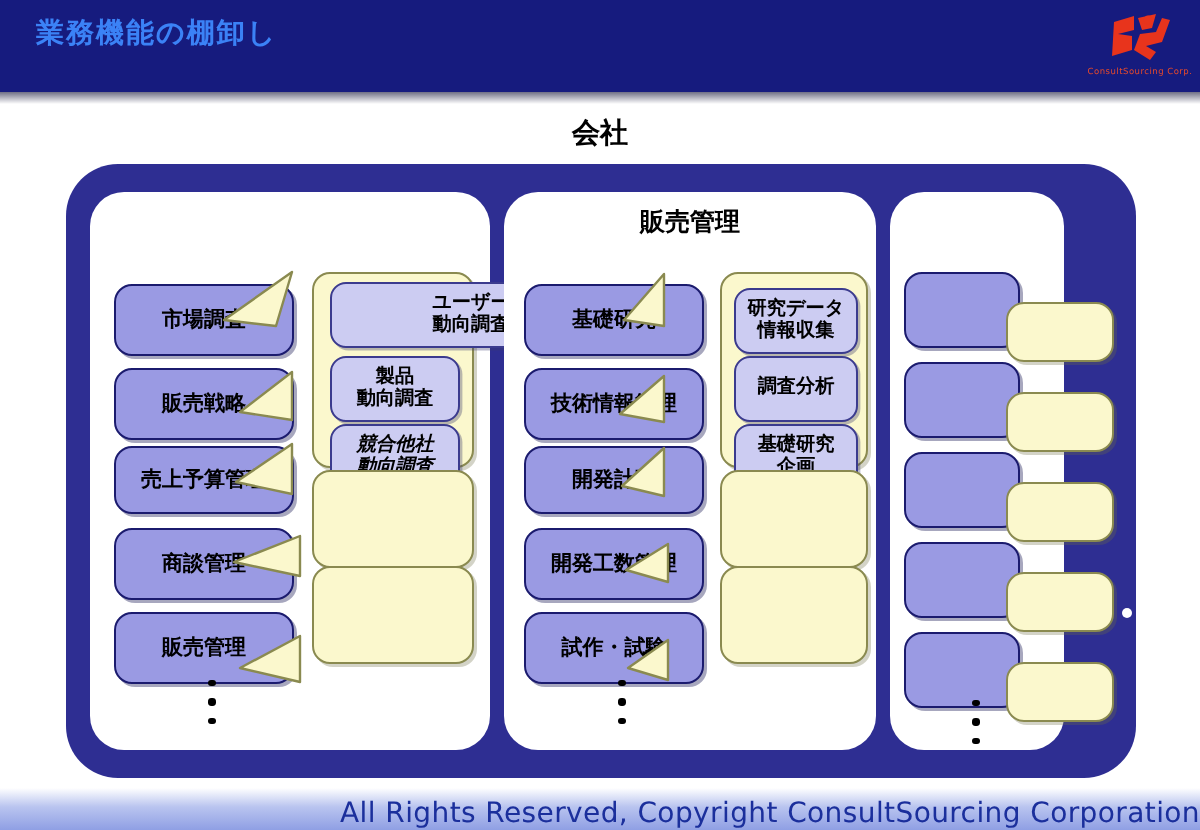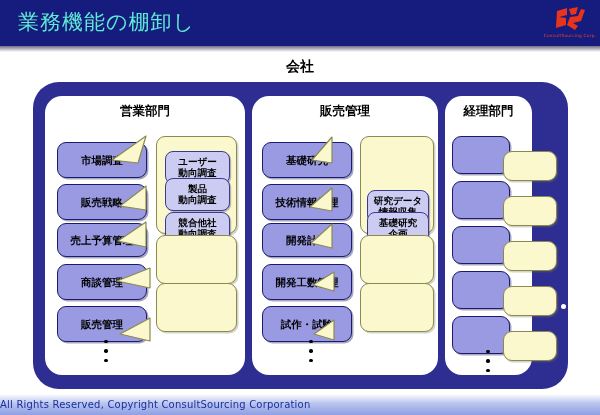--- a/index.html
+++ b/index.html
@@ -9,21 +9,21 @@
     font-family:"DejaVu Sans","Liberation Sans",sans-serif;
     position:relative;
   }
   
   #titlebar{
     position:absolute;left:0;top:0;width:600px;height:46px;
     background:#161b7e;
   }
   #title-text{
     position:absolute;left:18px;top:8px;
-    font-size:21px;font-weight:normal;color:#5eead4;
+    font-size:14px;font-weight:bold;color:#3b82f6;
     letter-spacing:1px;
   }
   #titlebar-shade{
     position:absolute;left:0;top:46px;width:600px;height:6px;
     background:linear-gradient(to bottom,#6f6f85,#ffffff);
   }
   
   #logo{
     position:absolute;left:548px;top:6px;width:44px;height:36px;
   }
@@ -99,22 +99,22 @@
   }
   #hdots i{display:block;width:5px;height:5px;border-radius:50%;background:#ffffff;}
   
   #tails{position:absolute;left:0;top:0;width:600px;height:415px;pointer-events:none;}
   
   #footer-band{
     position:absolute;left:0;top:394px;width:600px;height:21px;
     background:linear-gradient(to bottom,#ffffff 0%,#b9c4ef 45%,#8f9fe4 100%);
   }
   #footer-text{
-    position:absolute;left:0;top:399px;width:600px;text-align:left;
-    font-size:10px;color:#1b2f9c;letter-spacing:.2px;
+    position:absolute;left:0;top:399px;width:600px;text-align:right;
+    font-size:14px;color:#1b2f9c;letter-spacing:.2px;
   }
 </style>
 </head>
 <body>
 
 <div id="titlebar">
   <div id="title-text">業務機能の棚卸し</div>
   <div id="logo">
     <svg id="logo-mark" viewBox="0 0 32 26">
       <path d="M3 5 L13 2 L13 9 L5 11 L12 12 L12 19 L2 22 Z" fill="#e8341c"></path>
@@ -124,30 +124,29 @@
     </svg>
     <div id="logo-text">ConsultSourcing Corp.</div>
   </div>
 </div>
 <div id="titlebar-shade"></div>
 
 <div id="company-title">会社</div>
 
 <div id="company-box">
   <div id="dept-panel-0" class="dept-panel">
-      <div class="dept-title">営業部門</div>
       <div class="fn-box" style="left: 12px; top: 46px; width: 88px; height: 34px;">市場調査</div>
       <div class="fn-box" style="left: 12px; top: 88px; width: 88px; height: 34px; text-align: center;">販売戦略</div>
       <div class="fn-box" style="left: 12px; top: 127px; width: 88px; height: 32px;">売上予算管理</div>
       <div class="fn-box" style="left: 12px; top: 168px; width: 88px; height: 34px;">商談管理</div>
       <div class="fn-box" style="left: 12px; top: 210px; width: 88px; height: 34px;">販売管理</div>
       <div class="callout" style="left: 111px; top: 40px; width: 79px; height: 96px;">
-        <div class="sub-box" style="left: 8px; top: 14px; width: 63px; height: 31px;">ユーザー<br>動向調査</div>
+        <div class="sub-box" style="left: 8px; top: 4px; width: 63px; height: 31px; padding-left: 38px;">ユーザー<br>動向調査</div>
         <div class="sub-box" style="left: 8px; top: 41px; width: 63px; height: 31px;">製品<br>動向調査</div>
-        <div class="sub-box" style="left: 8px; top: 75px; width: 63px; height: 31px;">競合他社<br>動向調査</div>
+        <div class="sub-box" style="left: 8px; top: 75px; width: 63px; height: 31px; font-style: italic;">競合他社<br>動向調査</div>
         <div class="vdots" style="left: 34.5px; top: 117px;">
           <i></i>
           <i></i>
           <i></i>
         </div>
       </div>
       <div class="callout" style="left: 111px; top: 139px; width: 79px; height: 47px;"></div>
       <div class="callout" style="left: 111px; top: 187px; width: 79px; height: 47px;"></div>
       <div class="vdots" style="left: 56px; top: 244px;">
         <i></i>
@@ -156,38 +155,38 @@
       </div>
     </div>
   <div id="dept-panel-1" class="dept-panel">
       <div class="dept-title">販売管理</div>
       <div class="fn-box" style="left: 10px; top: 46px; width: 88px; height: 34px;">基礎研究</div>
       <div class="fn-box" style="left: 10px; top: 88px; width: 88px; height: 34px;">技術情報管理</div>
       <div class="fn-box" style="left: 10px; top: 127px; width: 88px; height: 32px;">開発計画</div>
       <div class="fn-box" style="left: 10px; top: 168px; width: 88px; height: 34px;">開発工数管理</div>
       <div class="fn-box" style="left: 10px; top: 210px; width: 88px; height: 34px;">試作・試験</div>
       <div class="callout" style="left: 108px; top: 40px; width: 72px; height: 96px;">
-        <div class="sub-box" style="left: 6px; top: 7px; width: 60px; height: 31px; margin-top: 46px;">研究データ<br>情報収集</div>
+        <div class="sub-box" style="left: 6px; top: 7px; width: 60px; height: 31px;">研究データ<br>情報収集</div>
+        <div class="sub-box" style="left: 6px; top: 41px; width: 60px; height: 31px;">調査分析</div>
         <div class="sub-box" style="left: 6px; top: 75px; width: 60px; height: 31px;">基礎研究<br>企画</div>
         <div class="vdots" style="left: 31px; top: 117px;">
           <i></i>
           <i></i>
           <i></i>
         </div>
       </div>
       <div class="callout" style="left: 108px; top: 139px; width: 72px; height: 47px;"></div>
       <div class="callout" style="left: 108px; top: 187px; width: 72px; height: 47px;"></div>
       <div class="vdots" style="left: 54px; top: 244px;">
         <i></i>
         <i></i>
         <i></i>
       </div>
     </div>
   <div id="dept-panel-2" class="dept-panel">
-      <div class="dept-title">経理部門</div>
       <div class="fn-box" style="left: 7px; top: 40px; width: 56px; height: 36px;"></div>
       <div class="fn-box" style="left: 7px; top: 85px; width: 56px; height: 36px;"></div>
       <div class="fn-box" style="left: 7px; top: 130px; width: 56px; height: 36px;"></div>
       <div class="fn-box" style="left: 7px; top: 175px; width: 56px; height: 36px;"></div>
       <div class="fn-box" style="left: 7px; top: 220px; width: 56px; height: 36px;"></div>
       <div class="callout" style="left: 58px; top: 55px; width: 52px; height: 28px;"></div>
       <div class="callout" style="left: 58px; top: 100px; width: 52px; height: 28px;"></div>
       <div class="callout" style="left: 58px; top: 145px; width: 52px; height: 28px;"></div>
       <div class="callout" style="left: 58px; top: 190px; width: 52px; height: 28px;"></div>
       <div class="callout" style="left: 58px; top: 235px; width: 52px; height: 28px;"></div>

